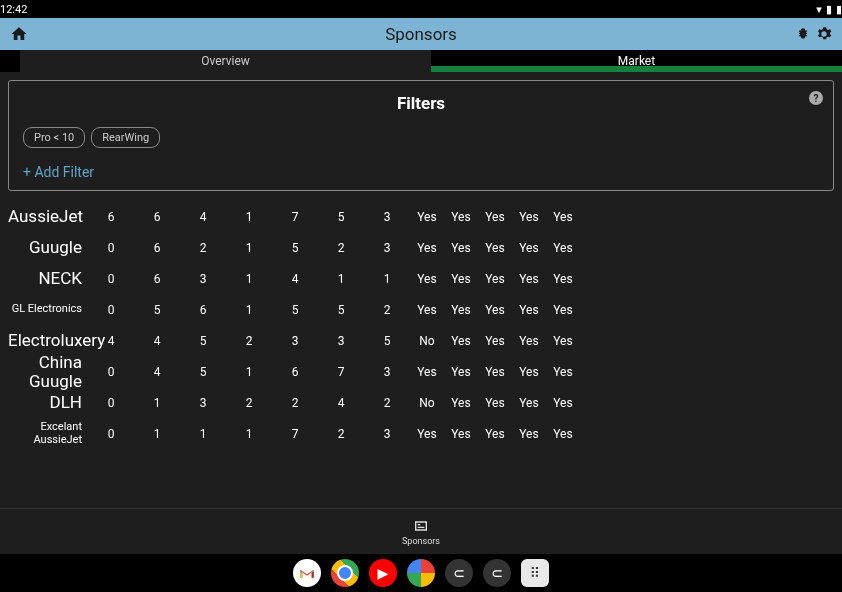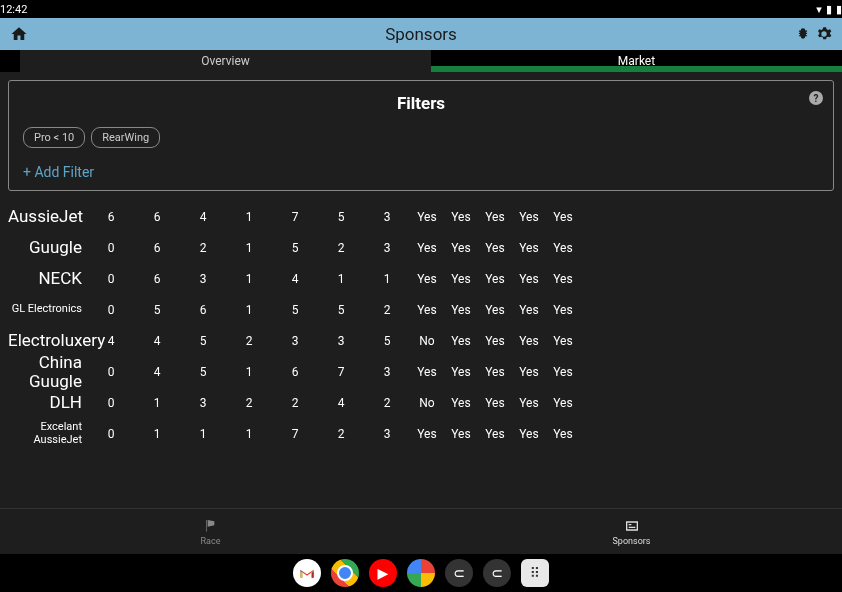--- a/index.html
+++ b/index.html
@@ -219,26 +219,20 @@
           <div class="cell wide">Yes</div>
           <div class="cell wide">Yes</div>
           <div class="cell wide">Yes</div>
           <div class="cell wide">Yes</div>
         </div>
       </div>
   </div>
 </div>
 
 <div class="bottom-nav">
-  <div class="nav-item">
-    <svg width="16" height="16" viewBox="0 0 24 24" fill="#888">
-        <path d="M5 3v18l1-1V3zm2 0v10l10-2V5z"></path>
-      </svg>
-    <span class="nav-label">Race</span>
-  </div>
   <div class="nav-item active">
     <svg width="16" height="16" viewBox="0 0 24 24" fill="#ddd">
         <path d="M3 5h18v14H3zm2 2v10h14V7zm2 2h4v2H7zm0 4h10v2H7z"></path>
       </svg>
     <span class="nav-label">Sponsors</span>
   </div>
 </div>
 
 <div class="system-nav">
   <div class="sys-icon gmail">

